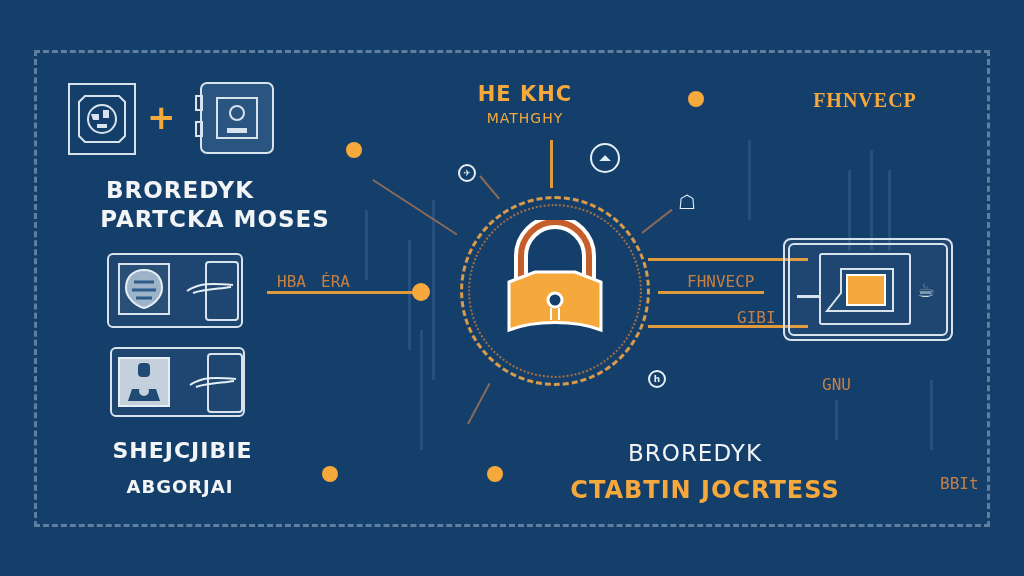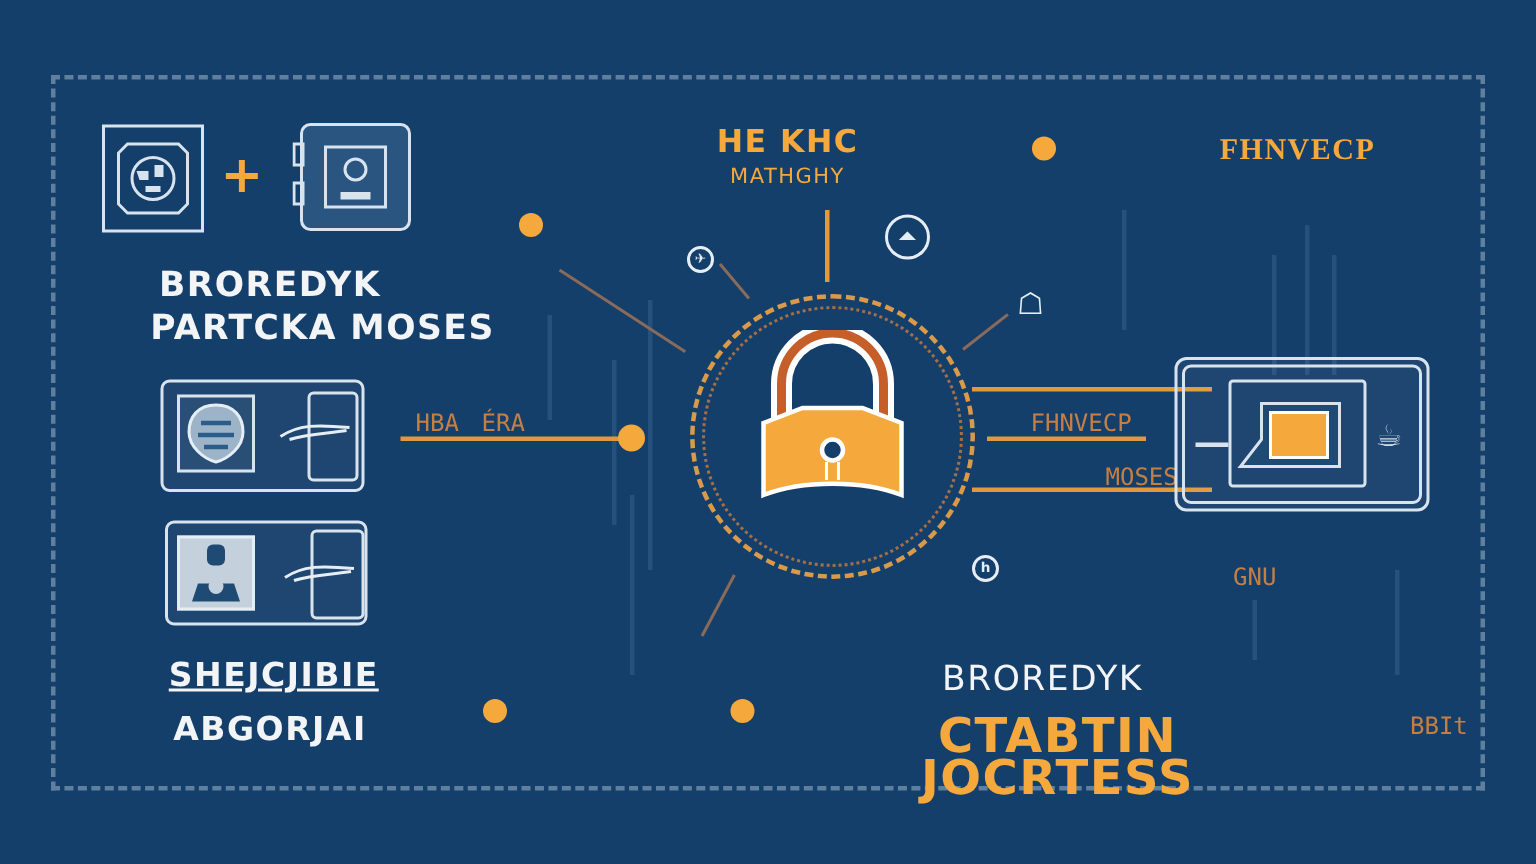--- a/index.html
+++ b/index.html
@@ -92,22 +92,22 @@
         <rect x="18" y="4" width="12" height="14" rx="4" fill="#1f4a74"></rect>
         <path d="M8,42 L12,30 L36,30 L40,42Z" fill="#1f4a74"></path>
         <circle cx="24" cy="32" r="5" fill="#c4d0dc"></circle>
       </svg>
   </div>
   <svg class="abs" style="left:76px;top:24px;" width="50" height="16" viewBox="0 0 50 16">
       <path d="M2,12 C14,4 26,4 48,6 M8,14 C20,10 34,10 46,8" stroke="#e6eef5" stroke-width="2" fill="none"></path>
     </svg>
 </div>
 
-<div class="abs white-text" style="left:95px;top:438px;width:175px;font-size:22px;line-height:26px;text-decoration:underline;">SHEJCJIBIE</div>
-<div class="abs white-text" style="left:100px;top:474px;width:160px;font-size:22px;line-height:26px;">ABGORJAI</div>
+<div class="abs white-text" style="left:95px;top:438px;width:175px;font-size:22px;line-height:26px;">SHEJCJIBIE</div>
+<div class="abs white-text" style="left:100px;top:474px;width:160px;font-size:18px;line-height:26px;">ABGORJAI</div>
 
 <div class="abs orange-text" style="left:460px;top:82px;width:130px;font-size:21px;line-height:24px;">HE KHC</div>
 <div class="abs orange-text" style="left:460px;top:109px;width:130px;font-size:14px;line-height:18px;font-weight:normal;">MATHGHY</div>
 
 <div class="abs dot" style="left:688px;top:91px;"></div>
 <div class="abs dot" style="left:346px;top:142px;"></div>
 <div class="abs dot" style="left:322px;top:466px;"></div>
 <div class="abs dot" style="left:487px;top:466px;"></div>
 
 <div class="abs" style="left:550px;top:140px;width:3px;height:48px;background:#e09a3c;"></div>
@@ -132,29 +132,29 @@
   <circle cx="50" cy="80" r="7" fill="#153f6b" stroke="#ffffff" stroke-width="3"></circle>
   <path d="M46,88 V100 M54,88 V100" stroke="#ffffff" stroke-width="2"></path>
 </svg>
 
 <div class="abs oline" style="left:267px;top:291px;width:150px;"></div>
 <div class="abs dot" style="left:412px;top:283px;width:18px;height:18px;"></div>
 <div class="abs small-orange" style="left:277px;top:272px;">HBA</div>
 <div class="abs small-orange" style="left:321px;top:272px;">ÉRA</div>
 
 <div class="abs white-text" style="left:580px;top:440px;width:230px;font-size:23px;line-height:26px;font-weight:normal;">BROREDYK</div>
-<div class="abs orange-text" style="left:555px;top:476px;width:300px;font-size:32px;line-height:28px;">CTABTIN JOCRTESS</div>
+<div class="abs orange-text" style="left:555px;top:476px;width:300px;font-size:24px;line-height:28px;">CTABTIN JOCRTESS</div>
 
 <div class="abs orange-text" style="left:795px;top:88px;width:140px;font-size:20px;line-height:24px;font-family:Liberation Serif, serif;">FHNVECP</div>
 
 <div class="abs oline" style="left:648px;top:258px;width:160px;"></div>
 <div class="abs oline" style="left:658px;top:291px;width:106px;"></div>
 <div class="abs oline" style="left:648px;top:325px;width:160px;"></div>
 <div class="abs small-orange" style="left:687px;top:272px;">FHNVECP</div>
-<div class="abs small-orange" style="left:737px;top:308px;">MOSES</div>
+<div class="abs small-orange" style="left:737px;top:308px;">GIBI</div>
 
 <div class="abs card" style="left:783px;top:238px;width:170px;height:103px;border-radius:8px;">
   <div class="abs" style="left:3px;top:3px;width:160px;height:93px;border:2px solid #d8e3ee;border-radius:6px;box-sizing:border-box;"></div>
   <div class="abs" style="left:12px;top:55px;width:22px;height:3px;background:#d8e3ee;"></div>
   <div class="abs" style="left:34px;top:13px;width:92px;height:72px;border:2px solid #d8e3ee;border-radius:3px;box-sizing:border-box;">
     <svg width="88" height="68" viewBox="0 0 88 68">
         <path d="M20,14 H72 V56 H6 L20,38 Z" fill="#1f4a74" stroke="#d8e3ee" stroke-width="2"></path>
         <rect x="26" y="20" width="38" height="30" fill="#f5a93c" stroke="#ffffff" stroke-width="2"></rect>
       </svg>
   </div>

